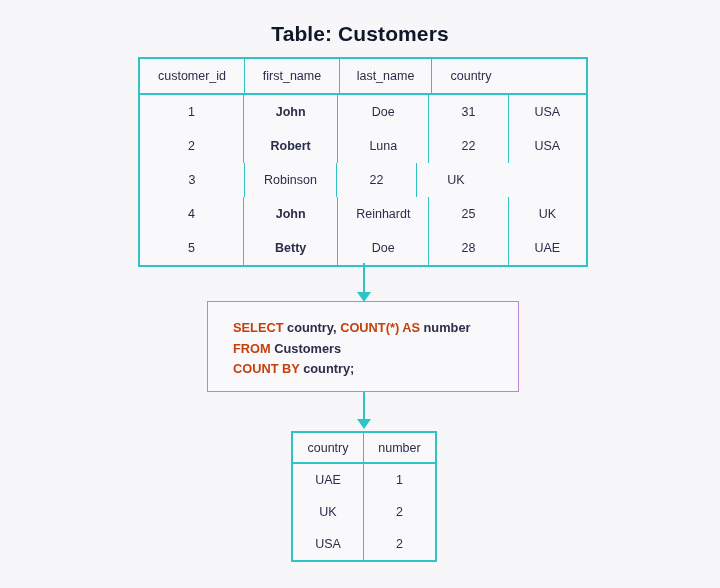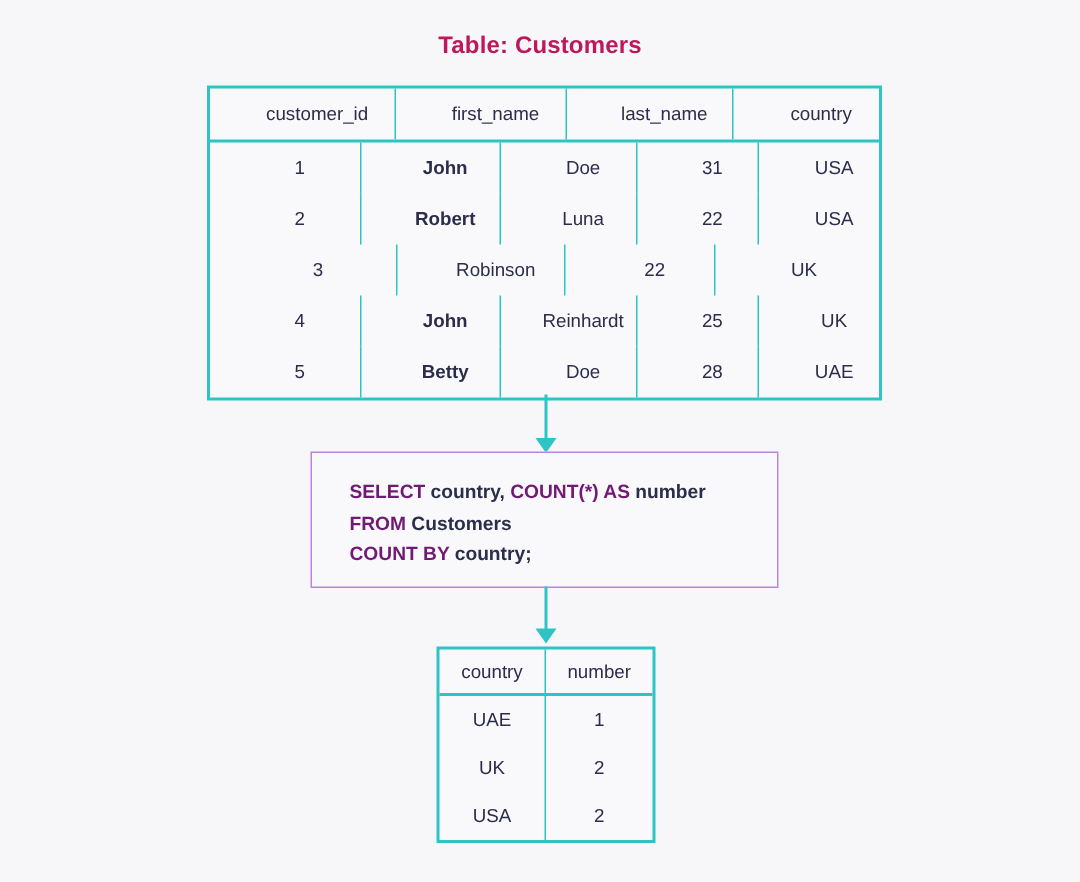--- a/index.html
+++ b/index.html
@@ -20,24 +20,24 @@
     height: 588px;
   }
 
   
   .diagram-title {
     position: absolute;
     left: 0;
     top: 22px;
     width: 720px;
     text-align: center;
-    font-size: 16px;
+    font-size: 21px;
     font-weight: bold;
     letter-spacing: 0.1px;
-    color: #be185d;
+    color: #0f172a;
   }
 
   
   .source-table {
     position: absolute;
     left: 138px;
     top: 57px;
     width: 450px;
     border: 2px solid #2ec4c6;
     box-sizing: border-box;
@@ -57,21 +57,20 @@
     height: 34px;
   }
   .src-cell {
     box-sizing: border-box;
     display: flex;
     align-items: center;
     justify-content: center;
     font-size: 12.5px;
     border-right: 1.4px solid #2ec4c6;
     color: #2b2d4a;
-    margin-left: 20px;
   }
   .src-cell:last-child {
     border-right: none;
   }
   .src-head .src-cell {
     font-weight: normal;
     font-size: 12.5px;
   }
   
   .c0 { width: 105px; }
@@ -120,21 +119,21 @@
     background: #f9f9fb;
     padding: 16px 0 0 25px;
   }
   .sql-line {
     font-size: 12.8px;
     font-weight: bold;
     line-height: 20.5px;
     white-space: pre;
     color: #2b2d4a;
   }
-  .kw { color: #701a75; }
+  .kw { color: #c2410c; }
 
   
   .result-table {
     position: absolute;
     left: 291px;
     top: 431px;
     width: 146px;
     border: 2px solid #2ec4c6;
     box-sizing: border-box;
     background: #f9f9fb;

